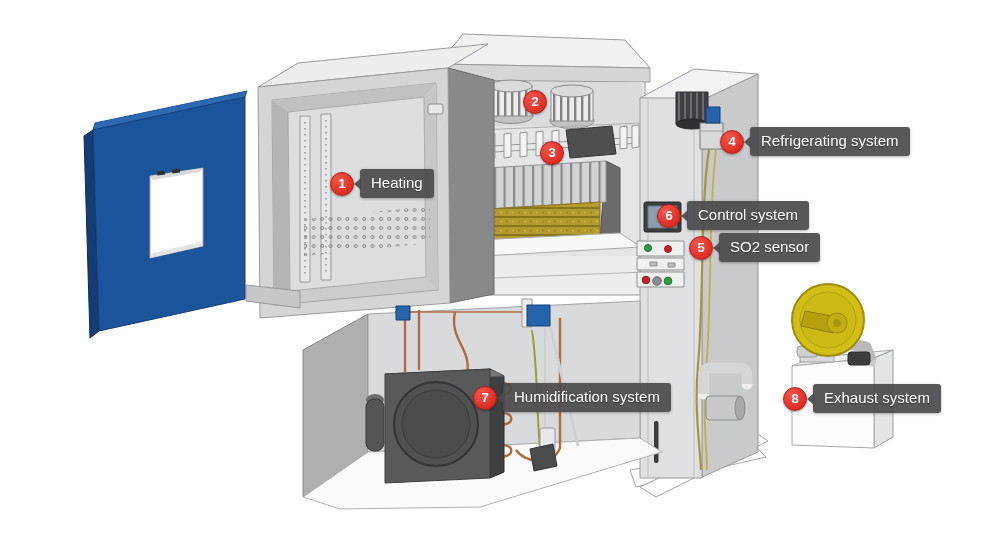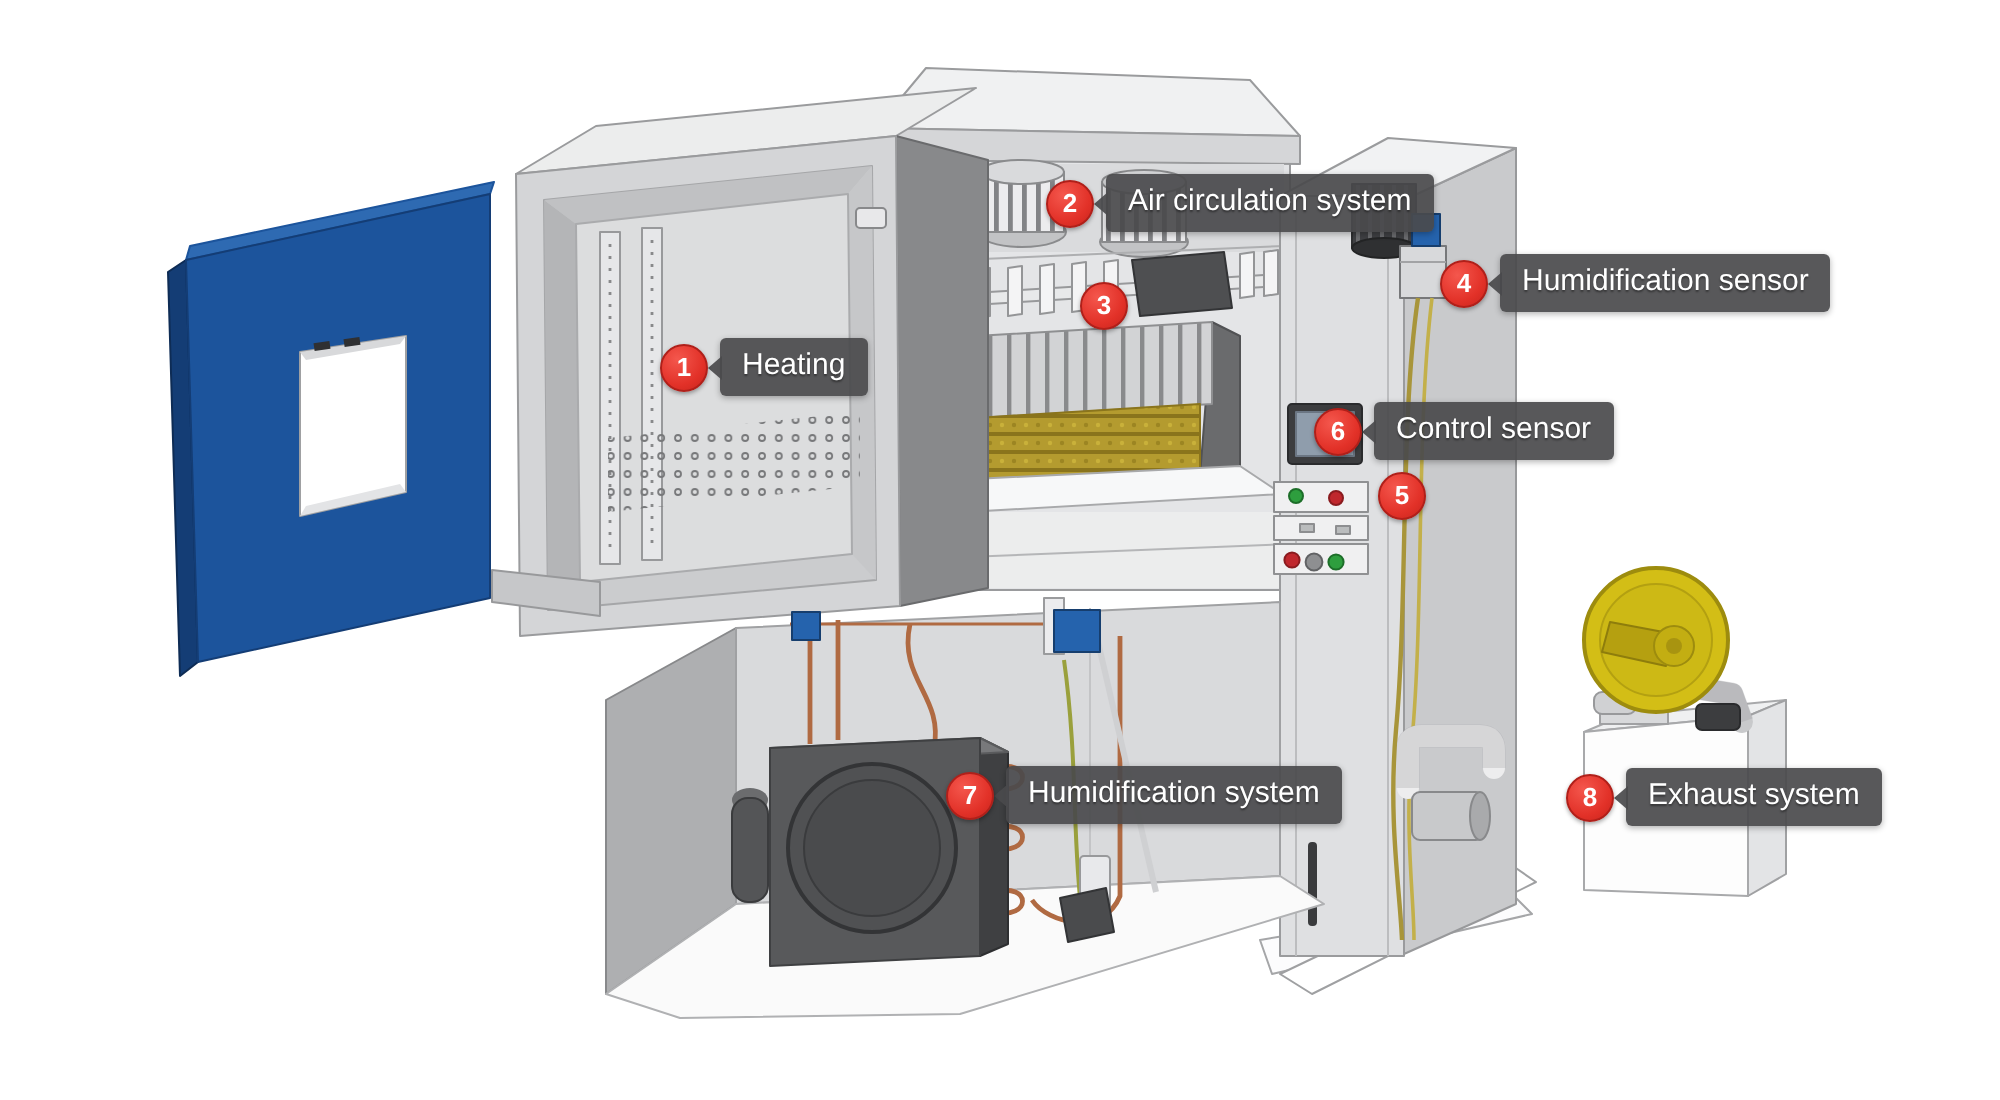--- a/index.html
+++ b/index.html
@@ -249,35 +249,35 @@
     </g>
   </g>
 </svg>
 
   <div class="callout" style="left:330px;top:169px">
     <span class="badge">1</span>
     <span class="tag">Heating</span>
   </div>
   <div class="callout" style="left:523px;top:87px">
     <span class="badge">2</span>
-    <span class="tag">Air circulation system</span>
   </div>
   <div class="callout" style="left:540px;top:138px">
     <span class="badge">3</span>
   </div>
   <div class="callout" style="left:720px;top:127px">
     <span class="badge">4</span>
-    <span class="tag">Humidification sensor</span>
+    <span class="tag">Refrigerating system</span>
   </div>
   <div class="callout" style="left:689px;top:233px">
     <span class="badge">5</span>
+    <span class="tag">SO2 sensor</span>
   </div>
   <div class="callout" style="left:657px;top:201px">
     <span class="badge">6</span>
-    <span class="tag">Control sensor</span>
+    <span class="tag">Control system</span>
   </div>
   <div class="callout" style="left:473px;top:383px">
     <span class="badge">7</span>
     <span class="tag">Humidification system</span>
   </div>
   <div class="callout" style="left:783px;top:384px">
     <span class="badge">8</span>
     <span class="tag">Exhaust system</span>
   </div>
 

